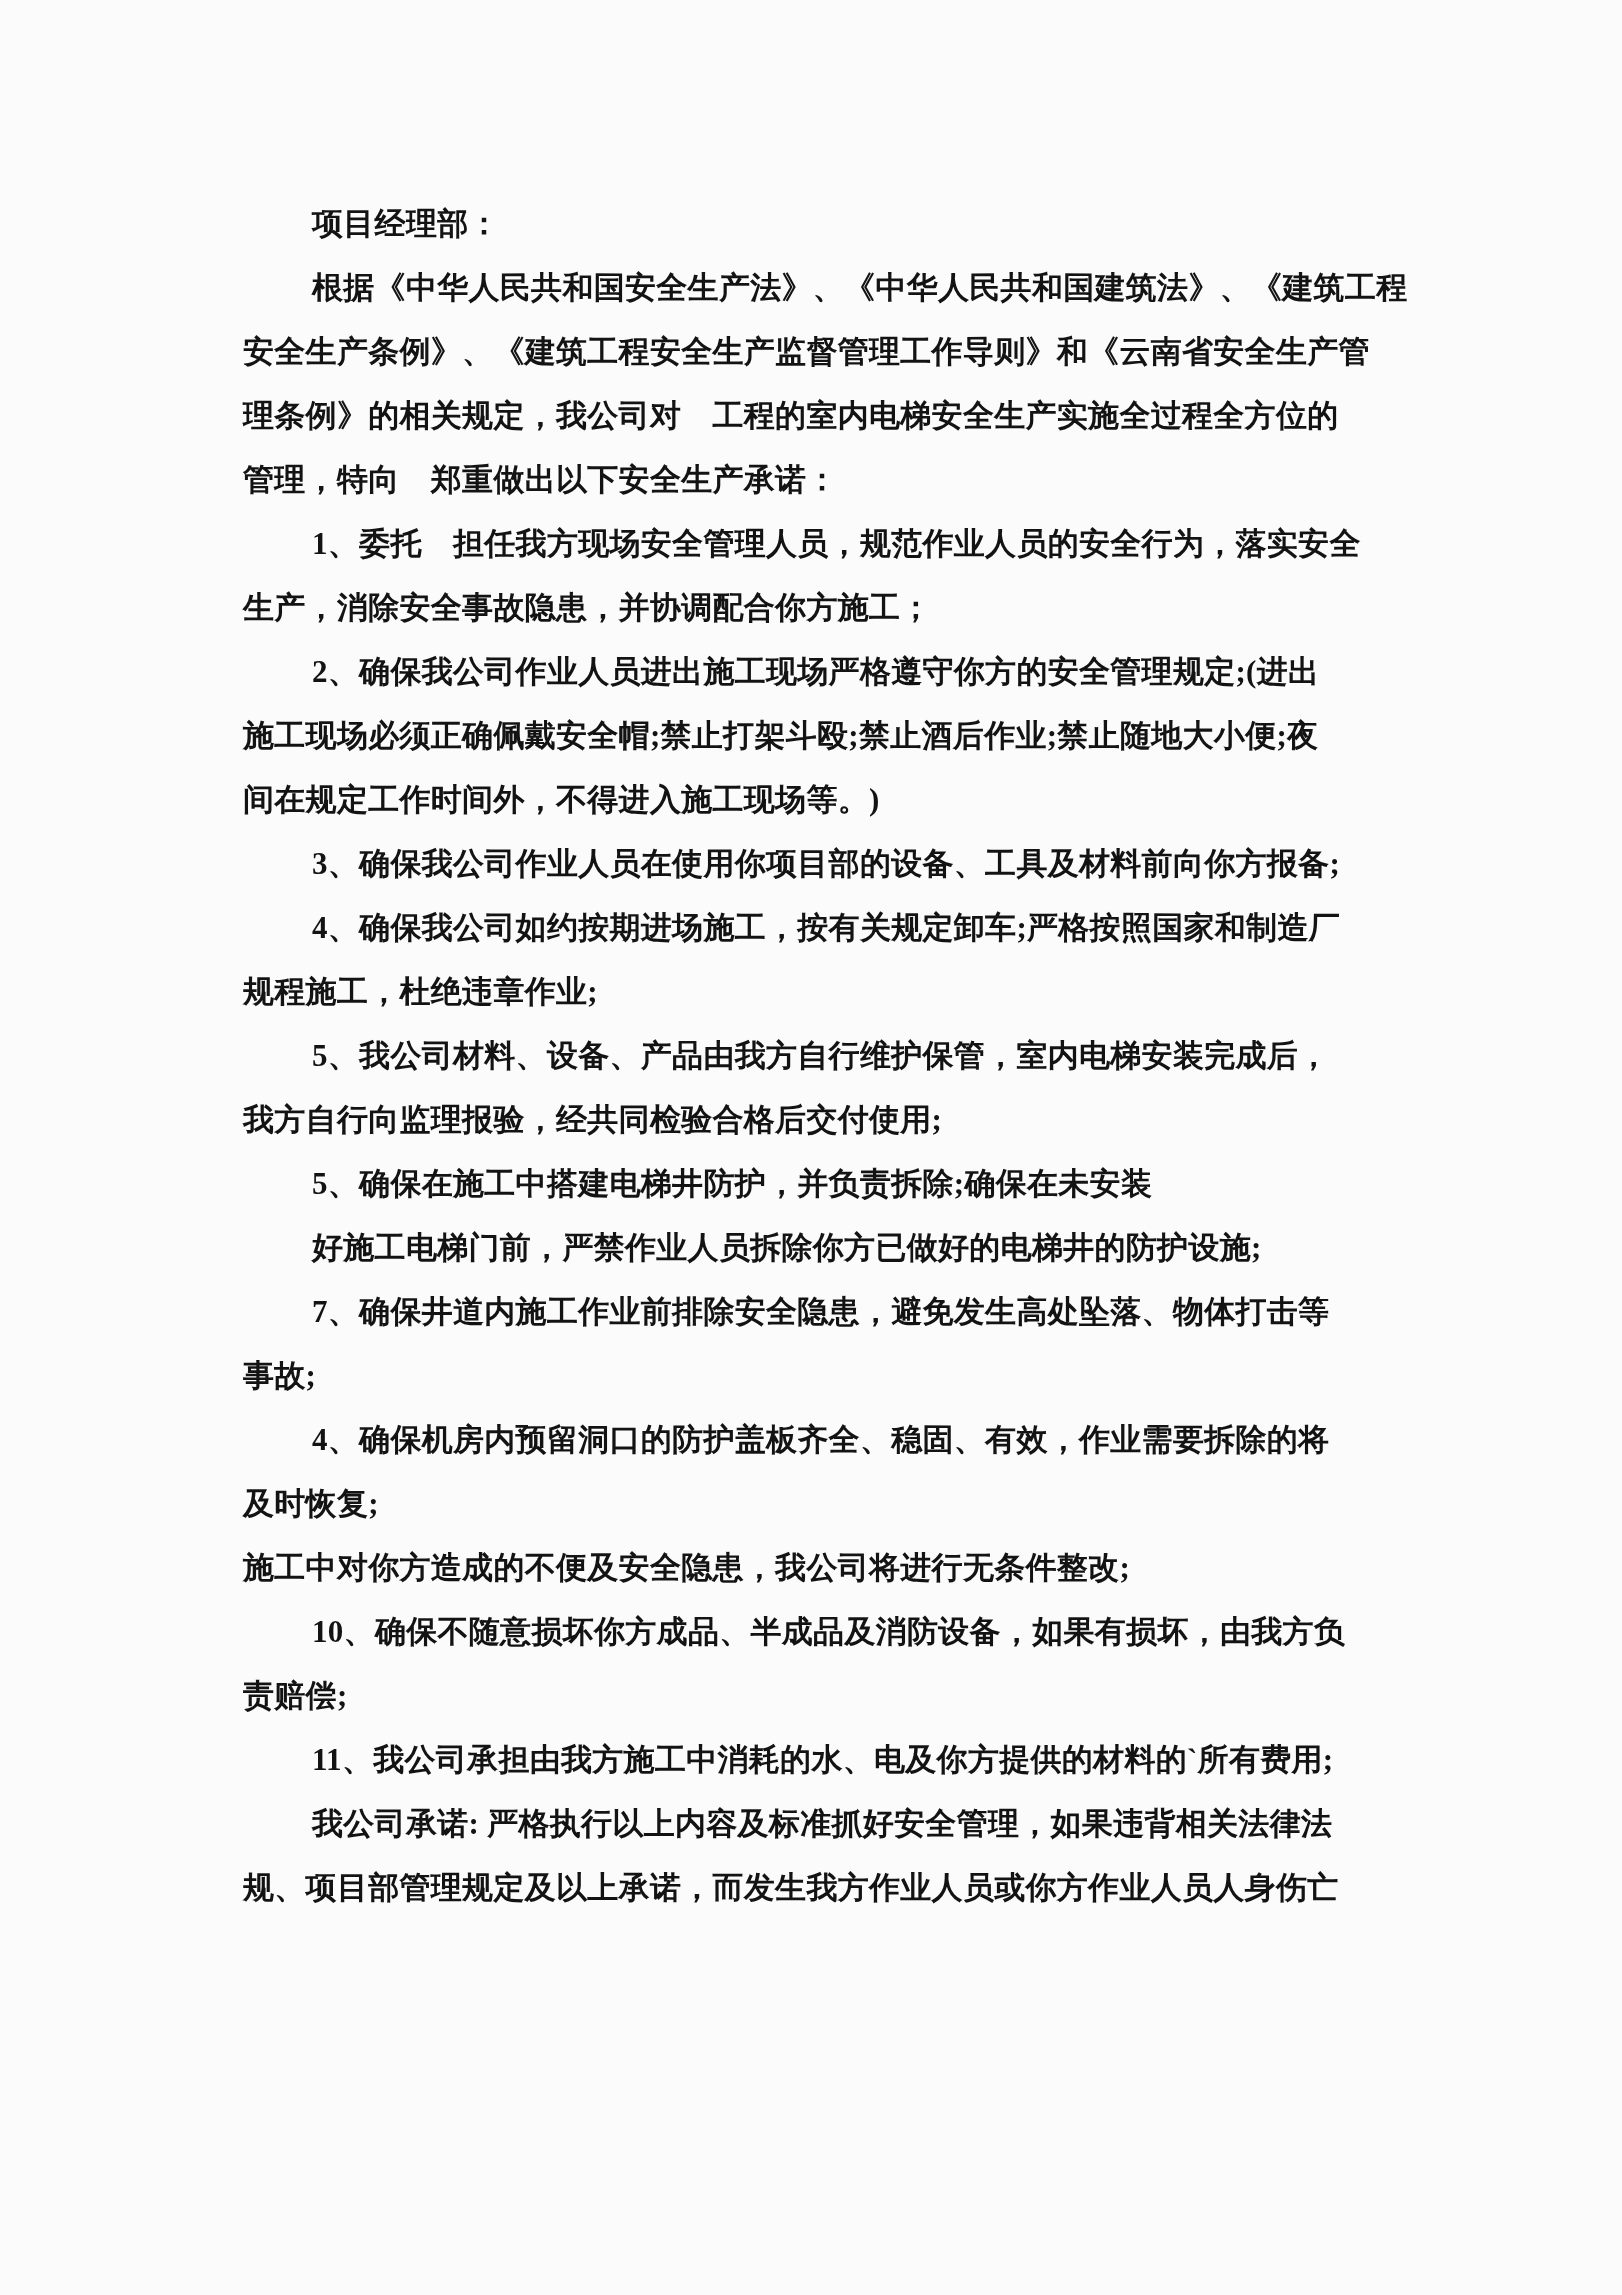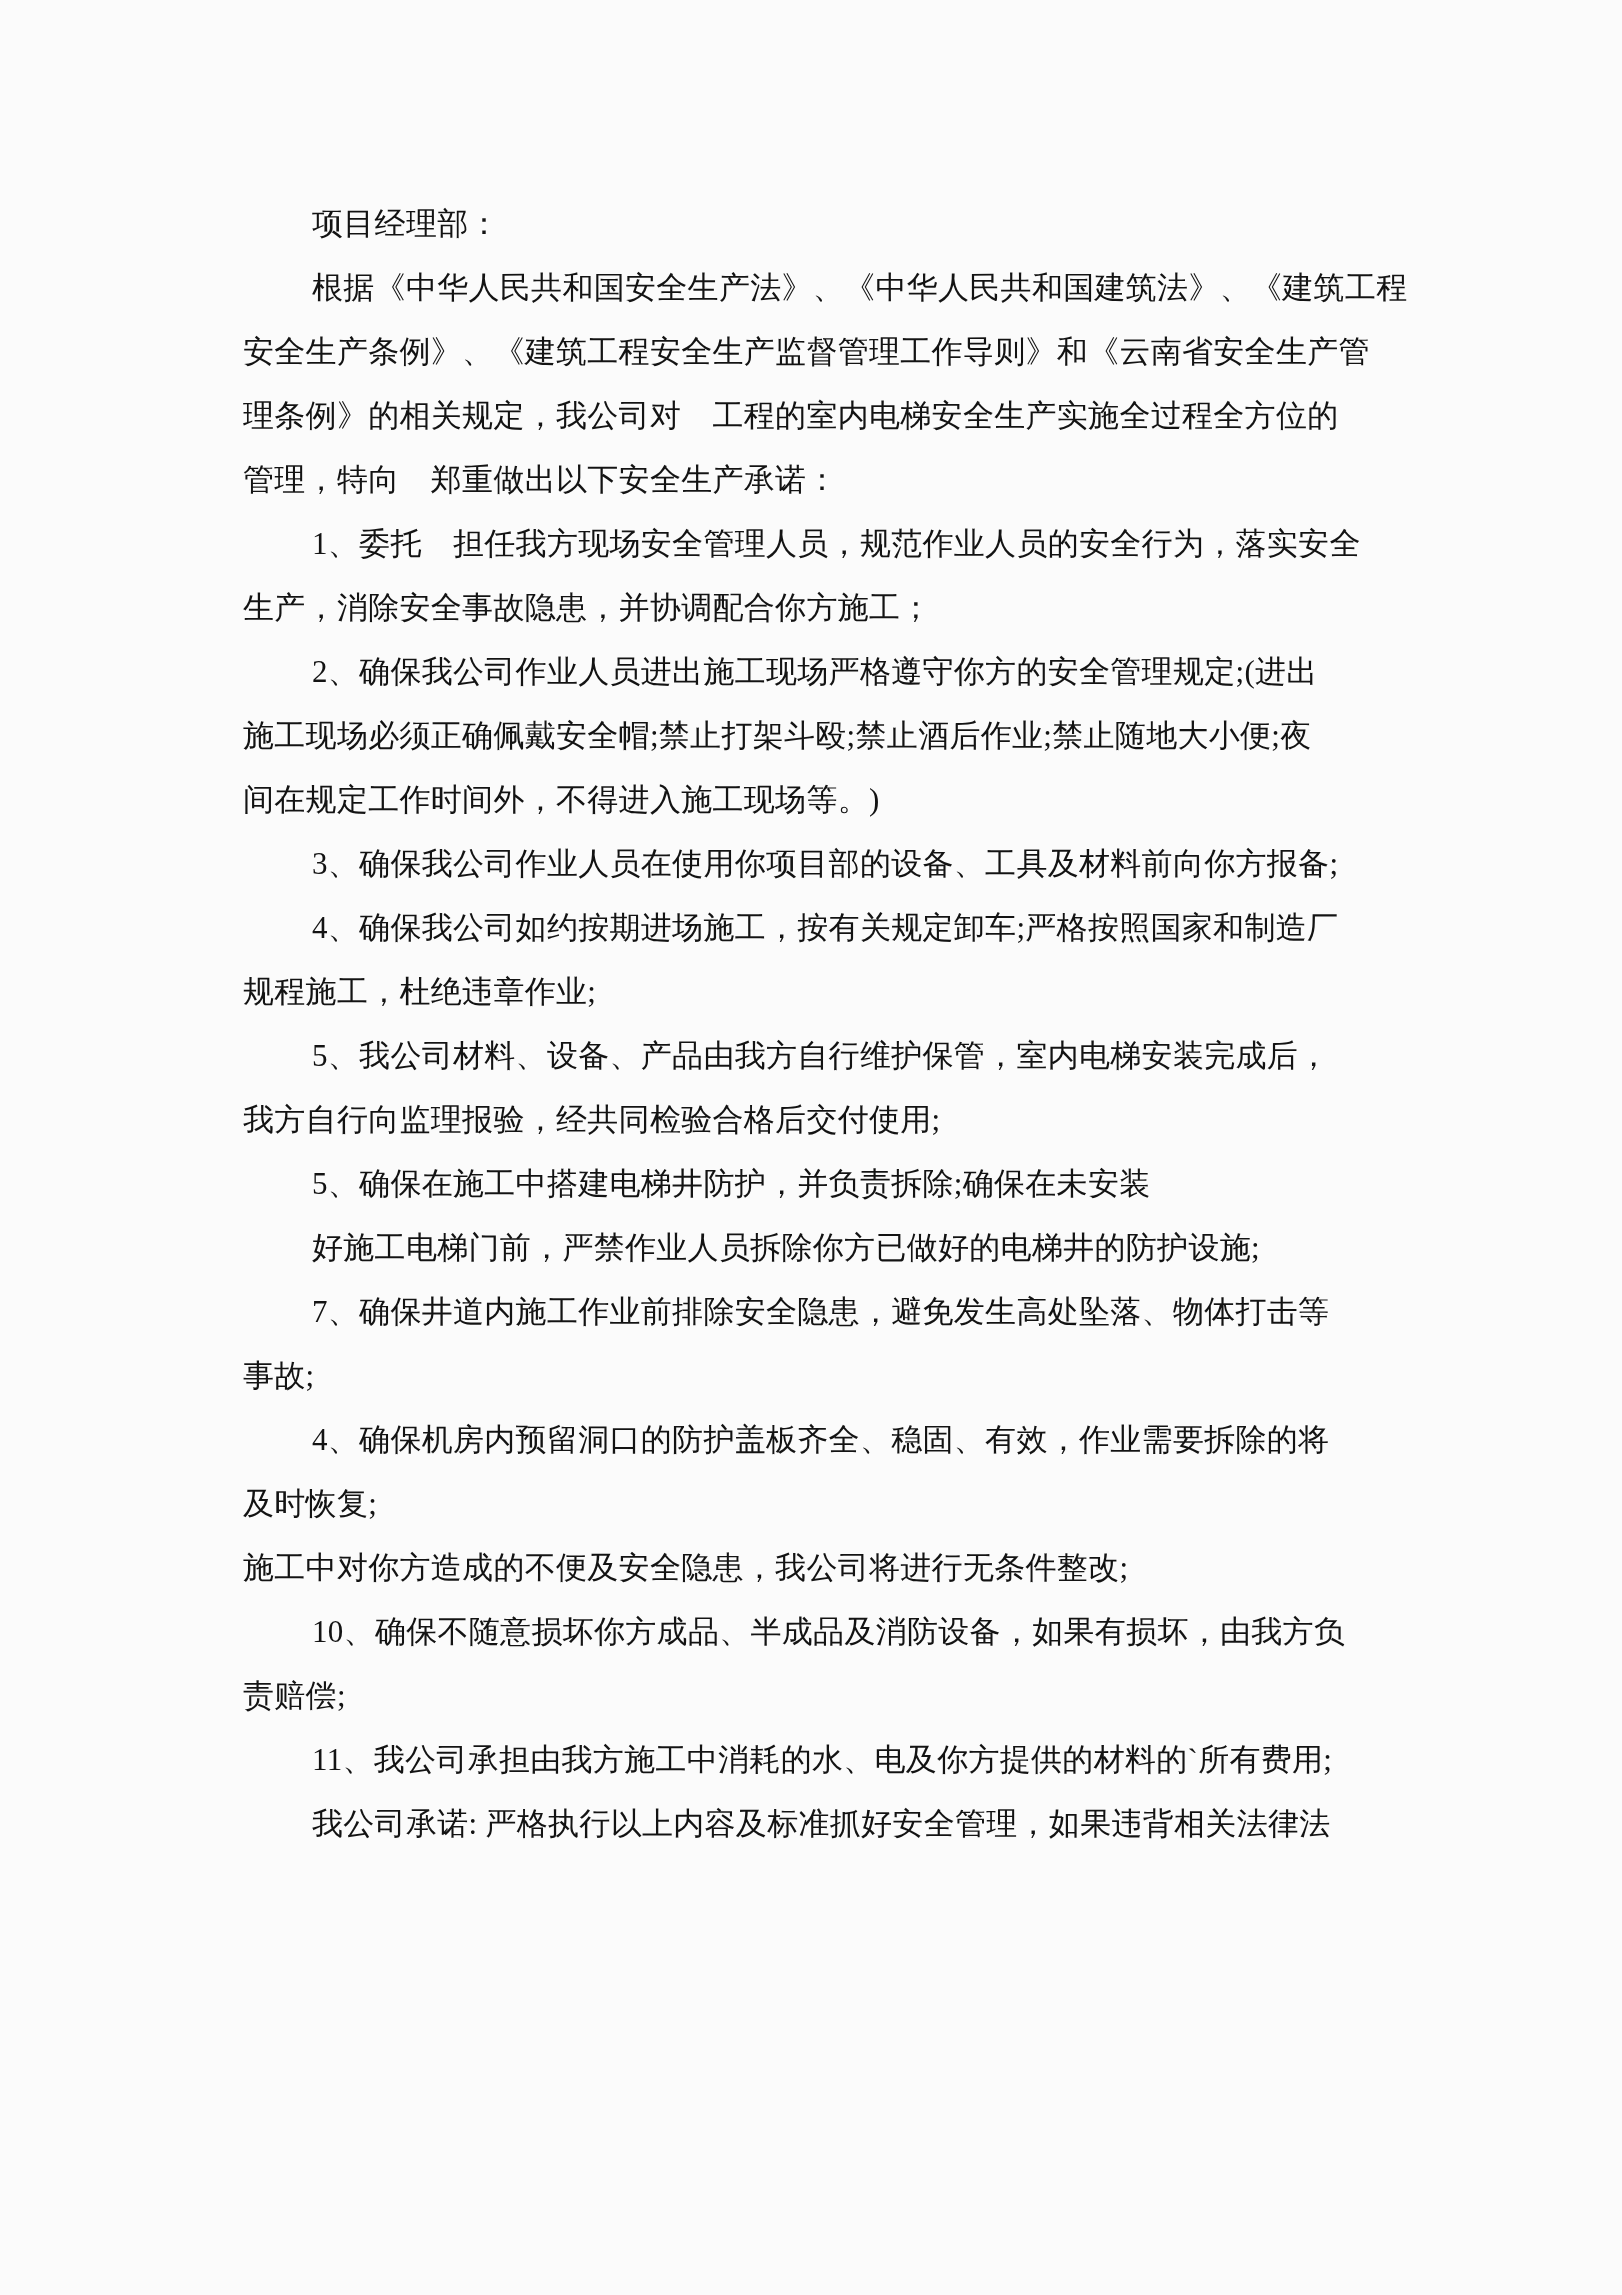--- a/index.html
+++ b/index.html
@@ -11,20 +11,21 @@
     height: 2295px;
     position: relative;
     background: var(--page-bg, #fbfbfb);
     font-family: "Liberation Serif", "DejaVu Serif", serif;
     overflow: hidden;
   }
   .page {
     position: absolute;
     inset: 0;
     background: var(--page-bg, #fbfbfb);
+    font-weight: bold;
   }
   .text-block {
     position: absolute;
     left: 243px;
     top: 192px;
     width: 1152px;
     color: var(--text-color, #131313);
   }
   .doc-line {
     font-size: 31px;
@@ -63,15 +64,16 @@
       <div class="doc-line indent">好施工电梯门前，严禁作业人员拆除你方已做好的电梯井的防护设施;</div>
       <div class="doc-line indent">7、确保井道内施工作业前排除安全隐患，避免发生高处坠落、物体打击等</div>
       <div class="doc-line">事故;</div>
       <div class="doc-line indent">4、确保机房内预留洞口的防护盖板齐全、稳固、有效，作业需要拆除的将</div>
       <div class="doc-line">及时恢复;</div>
       <div class="doc-line">施工中对你方造成的不便及安全隐患，我公司将进行无条件整改;</div>
       <div class="doc-line indent">10、确保不随意损坏你方成品、半成品及消防设备，如果有损坏，由我方负</div>
       <div class="doc-line">责赔偿;</div>
       <div class="doc-line indent">11、我公司承担由我方施工中消耗的水、电及你方提供的材料的`所有费用;</div>
       <div class="doc-line indent">我公司承诺: 严格执行以上内容及标准抓好安全管理，如果违背相关法律法</div>
+      <div class="doc-line">规、项目部管理规定及以上承诺，而发生我方作业人员或你方作业人员人身伤亡</div>
     </div>
 </div>
 
 
 </body></html>

